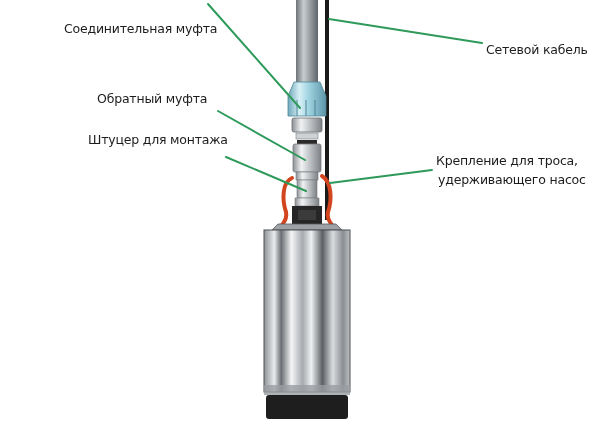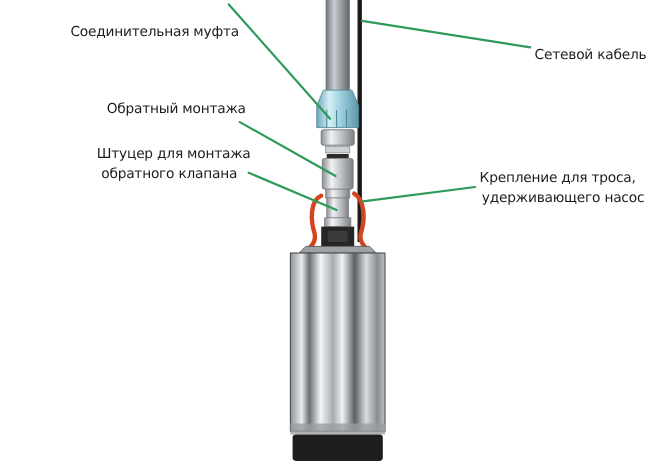--- a/index.html
+++ b/index.html
@@ -86,18 +86,17 @@
       <line x1="208" y1="4" x2="300" y2="108"></line>
       <line x1="329" y1="19" x2="482" y2="43"></line>
       <line x1="218" y1="111" x2="305" y2="160"></line>
       <line x1="226" y1="157" x2="306" y2="191"></line>
       <line x1="330" y1="183" x2="432" y2="170"></line>
     </g>
   </svg>
 
   <div class="label" style="left:52px; top:21px;margin-left:12px;">Соединительная муфта</div>
   <div class="label" style="left:486px; top:42px;text-align:center;">Сетевой кабель</div>
-  <div class="label" style="left:97px; top:91px;">Обратный монтажа</div>
+  <div class="label" style="left:97px; top:91px;">Обратный муфта</div>
   <div class="label" style="left:88px; top:132px;">Штуцер для монтажа</div>
-  <div class="label" style="left:92px; top:150px;">обратного клапана</div>
   <div class="label" style="left:436px; top:153px;">Крепление для троса,</div>
   <div class="label" style="left:438px; top:172px;">удерживающего насос</div>
 </div>
 
 </body></html>

